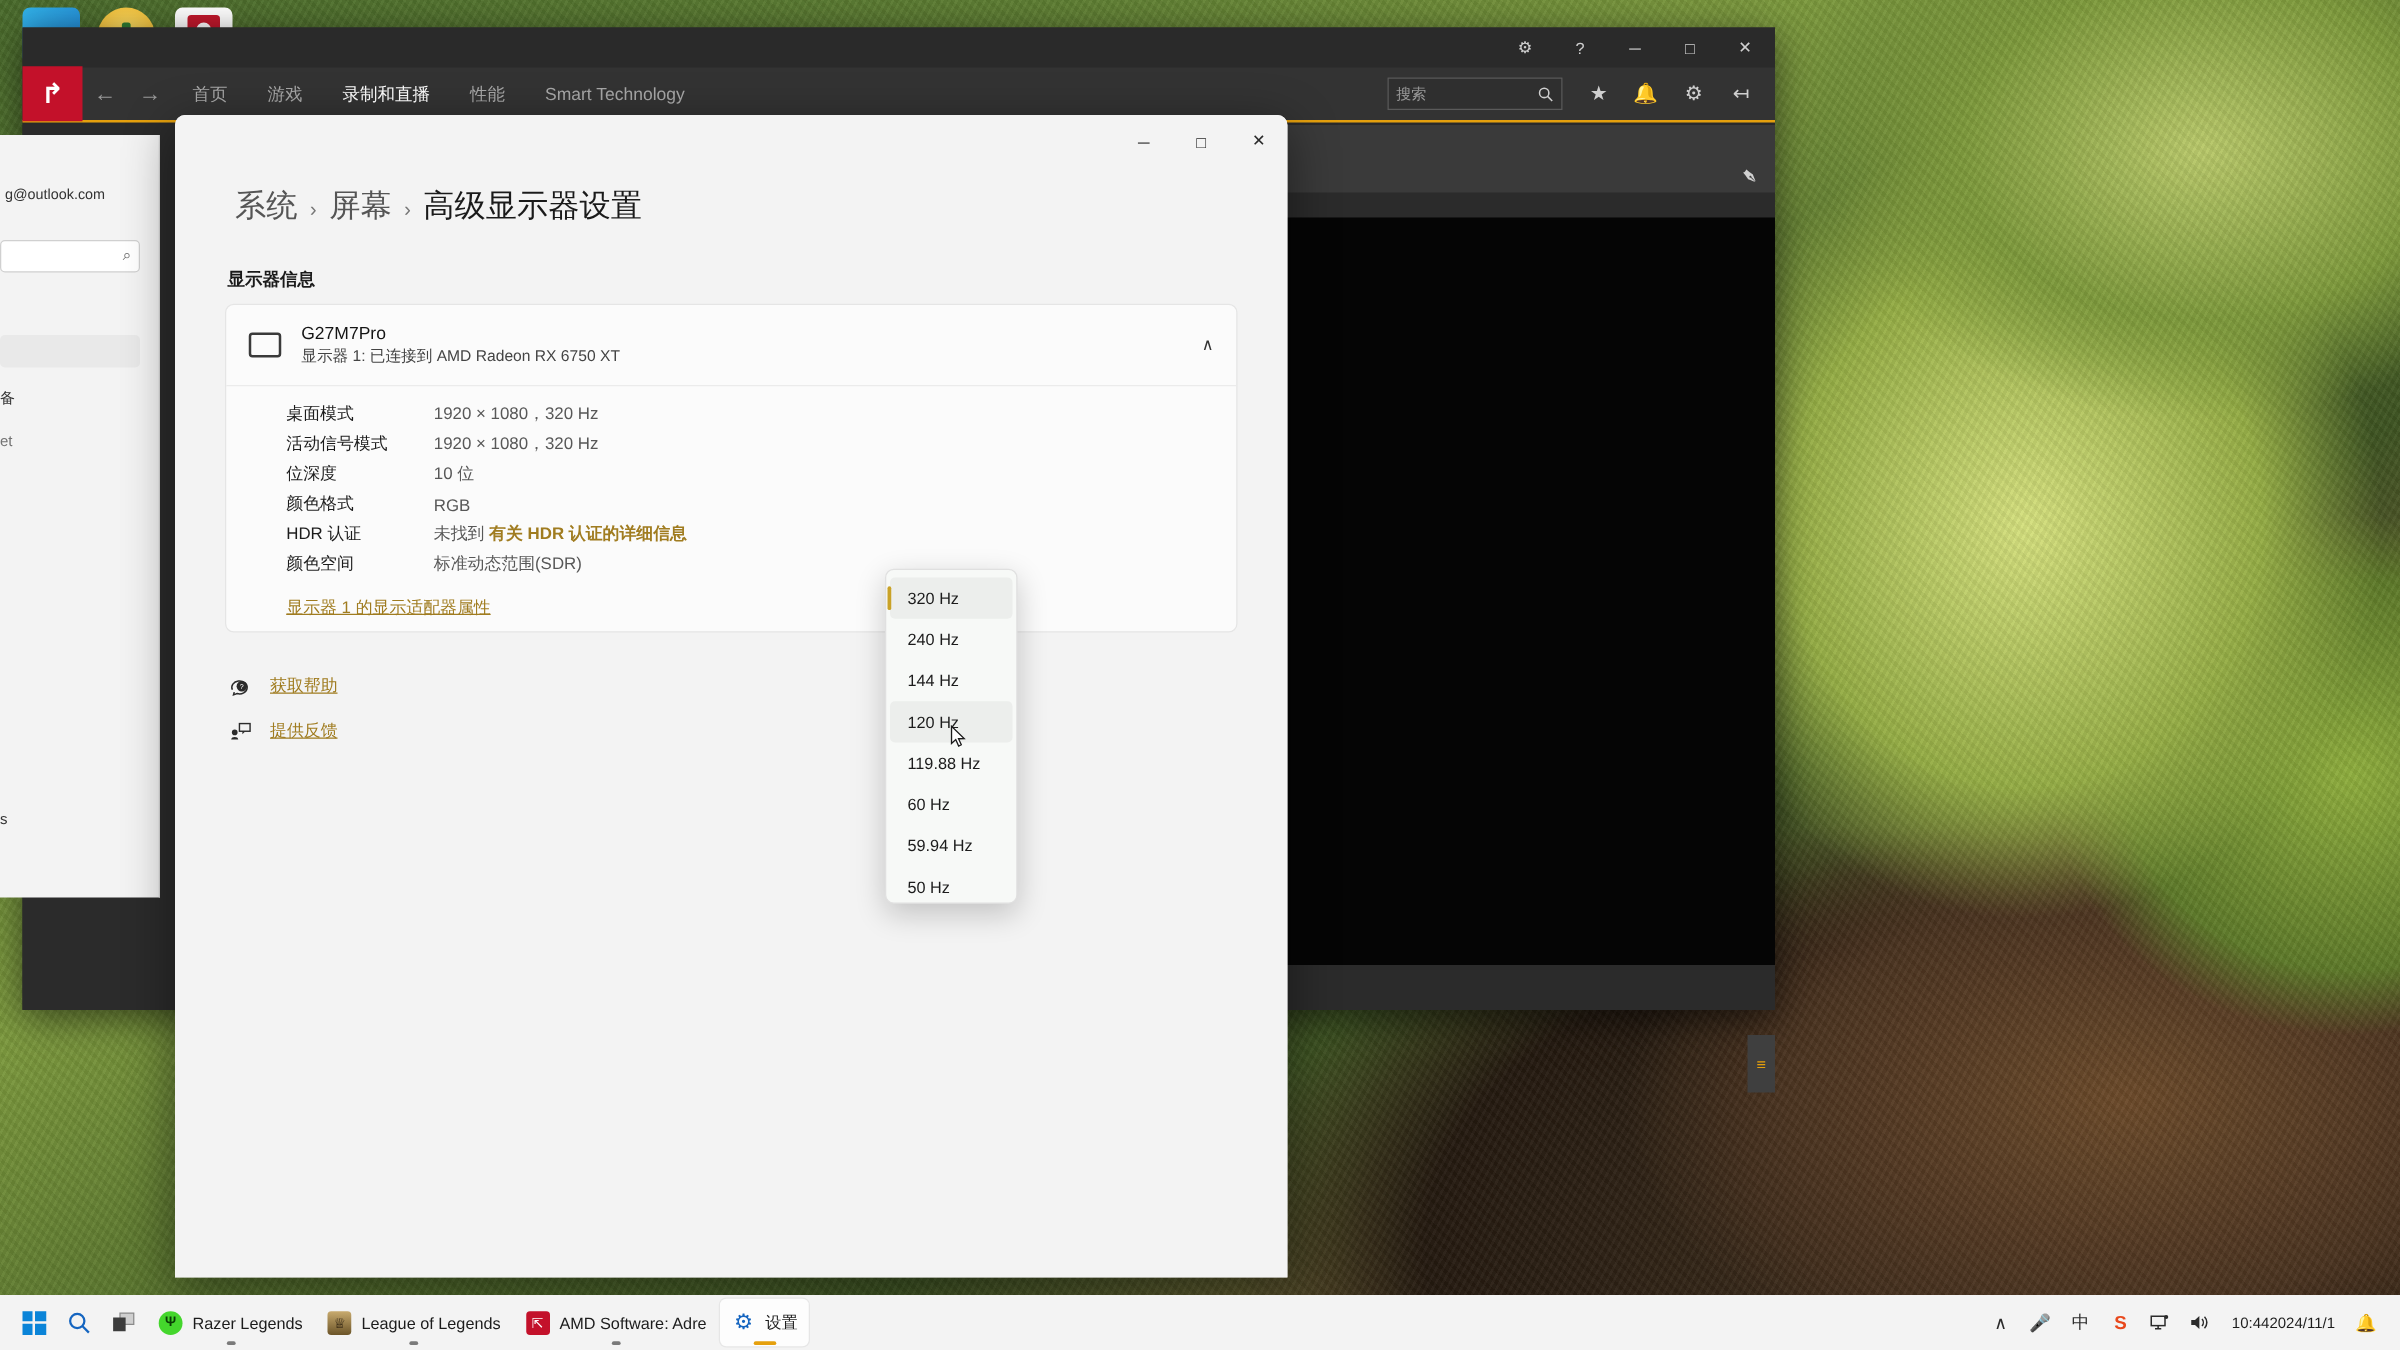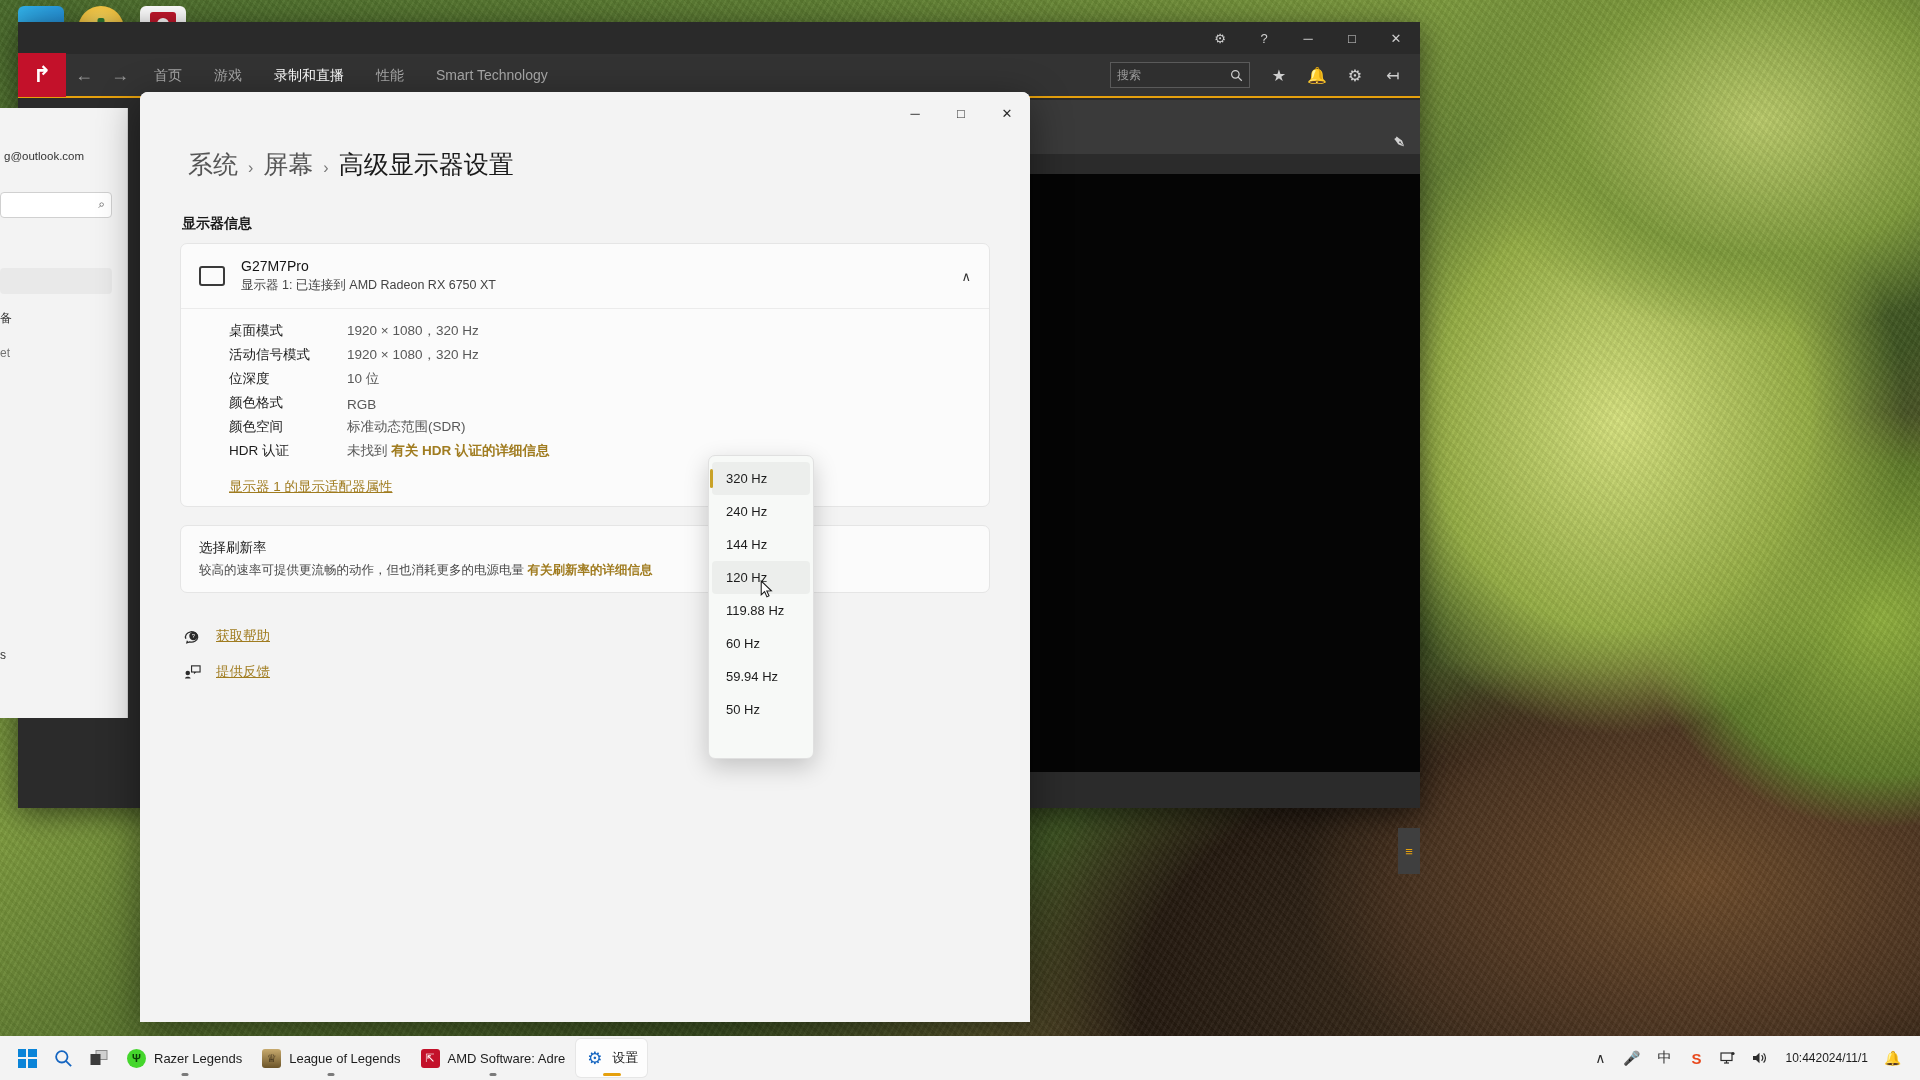--- a/index.html
+++ b/index.html
@@ -142,21 +142,21 @@
   #refresh-card .rc-sub{ font-size:12.5px; color:#4a4a4a; margin-top:5px; }
   #refresh-card .rc-sub .lnk{ color:#a07c20; font-weight:600; }
 
   .help-link{ display:flex; align-items:center; gap:14px; margin:0 0 18px 14px; }
   .help-link .hl-ico{ width:20px; height:18px; color:#2b2b2b; font-size:14px;
     display:flex; align-items:center; justify-content:center; }
   .help-link .hl-txt{ font-size:13.5px; color:#a07c20; text-decoration:underline; }
 
   
   #rate-flyout{
-    position:absolute; left:708px; top:455px; width:106px; height:304px;
+    position:absolute; left:708px; top:455px; width:106px; height:268px;
     background:#f7f9f7; border:1px solid #e0e0e0; border-radius:7px;
     box-shadow:0 8px 24px rgba(0,0,0,.2); padding:6px 0; z-index:40;
   }
   .rate-item{ height:33px; display:flex; align-items:center; padding-left:14px;
     font-size:13px; color:#1c1c1c; position:relative; border-radius:4px; margin:0 3px; }
   .rate-item.selected{ background:#eceeec; }
   .rate-item.selected::before{ content:""; position:absolute; left:-2px; top:7px;
     width:3px; height:19px; background:#c9a227; border-radius:2px; }
   .rate-item.hover{ background:#eceeec; }
   #cursor{ position:absolute; left:760px; top:580px; width:13px; height:19px; z-index:60; }
@@ -296,44 +296,37 @@
         </div>
         <div class="info-row">
           <span class="k">位深度</span>
           <span class="v">10 位</span>
         </div>
         <div class="info-row">
           <span class="k">颜色格式</span>
           <span class="v">RGB</span>
         </div>
         <div class="info-row">
-          <span class="k">颜色空间</span>
-          <span class="v">标准动态范围(SDR)</span>
-        </div>
-        <div class="info-row">
           <span class="k">HDR 认证</span>
           <span class="v">
             <span>未找到</span>
             <span class="lnk">有关 HDR 认证的详细信息</span>
           </span>
         </div>
+        <div class="info-row">
+          <span class="k">颜色空间</span>
+          <span class="v">标准动态范围(SDR)</span>
+        </div>
       </div>
 
       <div id="adapter-link">
         <a href="#">显示器 1 的显示适配器属性</a>
       </div>
     </div>
 
-    <div class="card" id="refresh-card">
-      <div class="rc-title">选择刷新率</div>
-      <div class="rc-sub">
-        <span>较高的速率可提供更流畅的动作，但也消耗更多的电源电量</span>
-        <span class="lnk">有关刷新率的详细信息</span>
-      </div>
-    </div>
 
     <div class="help-link" style="margin-top:34px;">
       <span class="hl-ico">
         <svg width="17" height="16" viewBox="0 0 18 16">
           <path d="M2 11 A6.5 5.5 0 1 1 6 14.2 L3 15.3 L3.6 13" fill="none" stroke="#2b2b2b" stroke-width="1.3"></path>
           <circle cx="10" cy="8" r="4.4" fill="#2b2b2b"></circle>
           <text x="10" y="10.4" font-size="6" fill="#fff" text-anchor="middle" font-family="Liberation Sans, sans-serif">?</text>
         </svg>
       </span>
       <span class="hl-txt">获取帮助</span>

